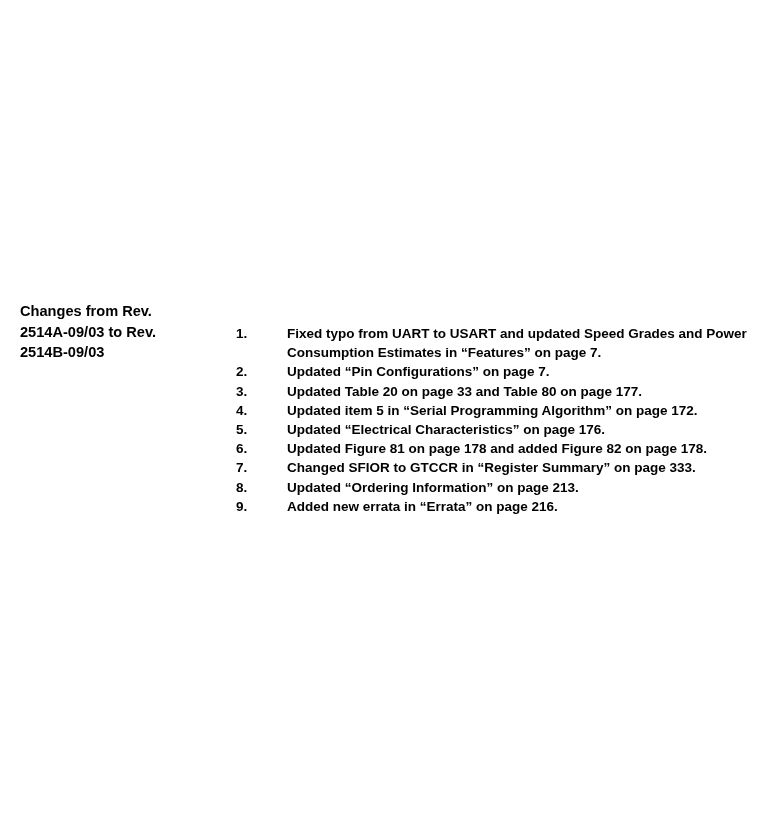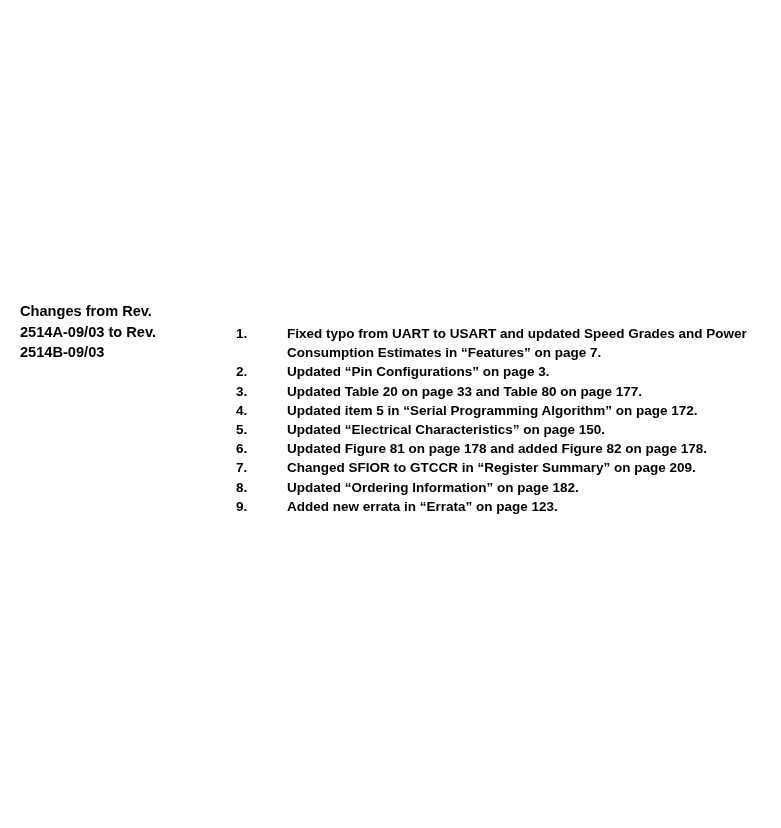--- a/index.html
+++ b/index.html
@@ -56,52 +56,52 @@
 
   <div class="change-list">
 
     <div class="change-row">
       <div class="change-num">1.</div>
       <div class="change-text">Fixed typo from UART to USART and updated Speed Grades and Power Consumption Estimates in “Features” on page 7.</div>
     </div>
 
     <div class="change-row">
       <div class="change-num">2.</div>
-      <div class="change-text">Updated “Pin Configurations” on page 3.</div>
+      <div class="change-text">Updated “Pin Configurations” on page 7.</div>
     </div>
 
     <div class="change-row">
       <div class="change-num">3.</div>
       <div class="change-text">Updated Table 20 on page 33 and Table 80 on page 177.</div>
     </div>
 
     <div class="change-row">
       <div class="change-num">4.</div>
       <div class="change-text">Updated item 5 in “Serial Programming Algorithm” on page 172.</div>
     </div>
 
     <div class="change-row">
       <div class="change-num">5.</div>
-      <div class="change-text">Updated “Electrical Characteristics” on page 150.</div>
+      <div class="change-text">Updated “Electrical Characteristics” on page 176.</div>
     </div>
 
     <div class="change-row">
       <div class="change-num">6.</div>
       <div class="change-text">Updated Figure 81 on page 178 and added Figure 82 on page 178.</div>
     </div>
 
     <div class="change-row">
       <div class="change-num">7.</div>
-      <div class="change-text">Changed SFIOR to GTCCR in “Register Summary” on page 209.</div>
+      <div class="change-text">Changed SFIOR to GTCCR in “Register Summary” on page 333.</div>
     </div>
 
     <div class="change-row">
       <div class="change-num">8.</div>
-      <div class="change-text">Updated “Ordering Information” on page 182.</div>
+      <div class="change-text">Updated “Ordering Information” on page 213.</div>
     </div>
 
     <div class="change-row">
       <div class="change-num">9.</div>
-      <div class="change-text">Added new errata in “Errata” on page 123.</div>
+      <div class="change-text">Added new errata in “Errata” on page 216.</div>
     </div>
 
   </div>
 </div>
 
 </body></html>

